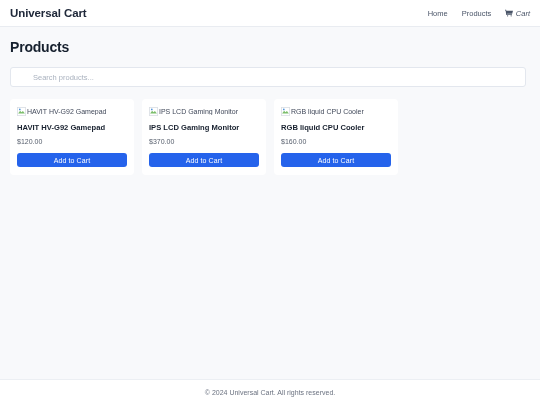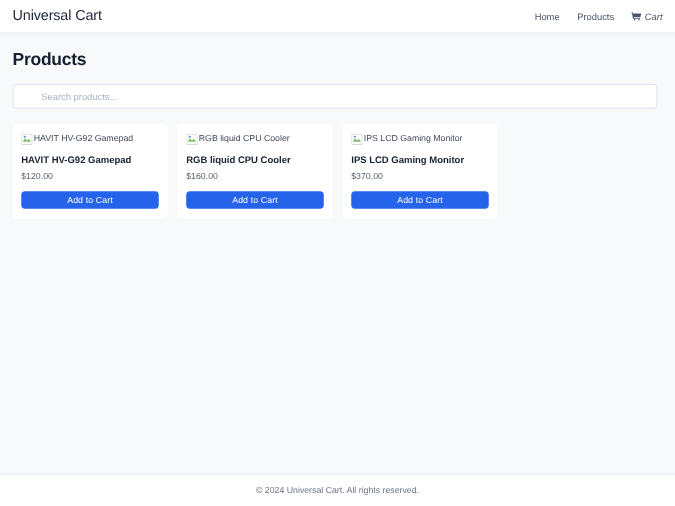--- a/index.html
+++ b/index.html
@@ -24,21 +24,21 @@
     background: #ffffff;
     border-bottom: 1px solid #e9ecf1;
     display: flex;
     align-items: center;
     justify-content: space-between;
     padding: 0 10px;
   }
 
   .brand {
     font-size: 11.5px;
-    font-weight: normal;
+    font-weight: bold;
     letter-spacing: -0.1px;
     color: #20293a;
   }
 
   .nav {
     display: flex;
     align-items: center;
     gap: 14px;
   }
 
@@ -229,40 +229,40 @@
 
     <div class="card">
       <div class="thumb">
         <span class="broken-img-icon">
           <svg viewBox="0 0 16 16" width="9" height="9" aria-hidden="true">
             <rect x="0.5" y="0.5" width="15" height="15" rx="1.5" fill="#ffffff" stroke="#b8bfcb"></rect>
             <path d="M2 11.5 L5.5 6.5 L8 9.5 L10.5 7 L14 11.5 Z" fill="#7bbd6a"></path>
             <circle cx="5" cy="4.3" r="1.5" fill="#4a90d9"></circle>
           </svg>
         </span>
-        <span class="thumb-alt">RGB liquid CPU Cooler</span>
+        <span class="thumb-alt">IPS LCD Gaming Monitor</span>
       </div>
-      <div class="card-title">RGB liquid CPU Cooler</div>
-      <div class="card-price">$160.00</div>
+      <div class="card-title">IPS LCD Gaming Monitor</div>
+      <div class="card-price">$370.00</div>
       <button class="add-btn">Add to Cart</button>
     </div>
 
     <div class="card">
       <div class="thumb">
         <span class="broken-img-icon">
           <svg viewBox="0 0 16 16" width="9" height="9" aria-hidden="true">
             <rect x="0.5" y="0.5" width="15" height="15" rx="1.5" fill="#ffffff" stroke="#b8bfcb"></rect>
             <path d="M2 11.5 L5.5 6.5 L8 9.5 L10.5 7 L14 11.5 Z" fill="#7bbd6a"></path>
             <circle cx="5" cy="4.3" r="1.5" fill="#4a90d9"></circle>
           </svg>
         </span>
-        <span class="thumb-alt">IPS LCD Gaming Monitor</span>
+        <span class="thumb-alt">RGB liquid CPU Cooler</span>
       </div>
-      <div class="card-title">IPS LCD Gaming Monitor</div>
-      <div class="card-price">$370.00</div>
+      <div class="card-title">RGB liquid CPU Cooler</div>
+      <div class="card-price">$160.00</div>
       <button class="add-btn">Add to Cart</button>
     </div>
 
   </div>
 </main>
 
 <footer class="site-footer">
   <span class="footer-text">© 2024 Universal Cart. All rights reserved.</span>
 </footer>
 

